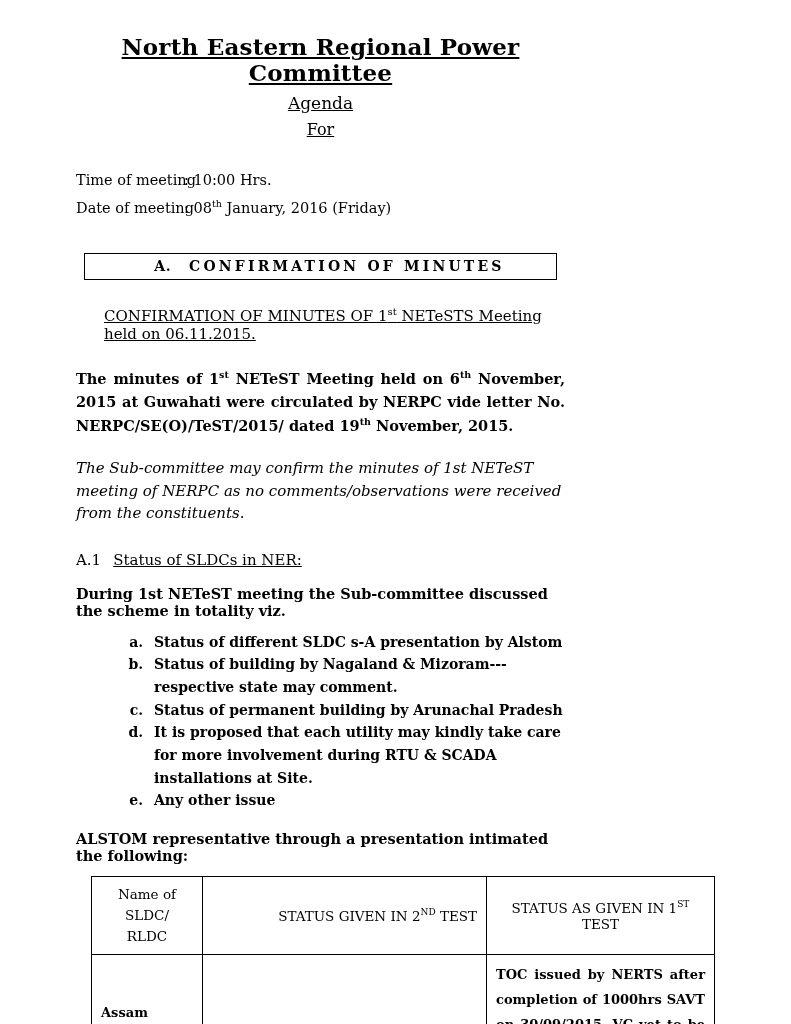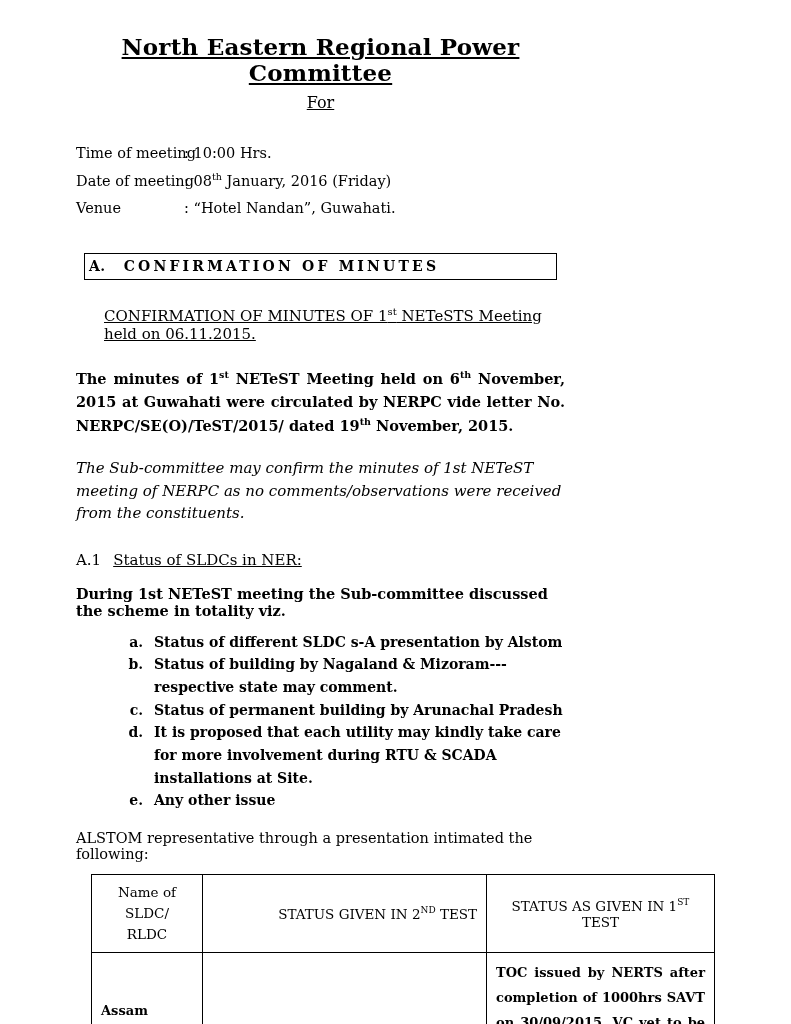--- a/index.html
+++ b/index.html
@@ -77,21 +77,22 @@
   .meta-label {
     display: inline-block;
     width: 108px;
   }
   sup { font-size: 9.5px; vertical-align: super; }
 
   
   .section-bar {
     border: 1.5px solid #000;
     margin: 30px 8px 0 8px;
-    padding: 4px 0 5px 4px;
+    padding: 4px 0 5px 18px;
+    text-align: center;
     font-family: "DejaVu Serif", serif;
     font-weight: bold;
     font-size: 14px;
     letter-spacing: 3.2px;
   }
   .section-bar .prefix {
     letter-spacing: 0.5px;
     margin-right: 18px;
   }
 
@@ -140,21 +141,21 @@
     font-family: "DejaVu Serif", serif;
     font-weight: bold;
     font-size: 14px;
     line-height: 1.62;
   }
   ol.alpha > li { padding-left: 6px; }
 
   .lead-bold2 {
     margin: 18px 0 0 0;
     font-family: "DejaVu Serif", serif;
-    font-weight: normal;
+    font-weight: bold;
     font-size: 14.5px;
   }
 
   
   table.tbl {
     margin: 12px 0 0 15px;
     border-collapse: collapse;
     width: 624px;
     table-layout: fixed;
     font-family: "DejaVu Serif", serif;
@@ -194,26 +195,26 @@
   }
   .cell-empty { }
 </style>
 </head>
 <body>
 
 <div class="page">
   <div class="inner">
 
     <div class="doc-title">North Eastern Regional Power Committee</div>
+    <div class="doc-sub">Agenda</div>
     <div class="doc-sub2">For</div>
 
     <div class="meta">
       <div class="meta-row"><span class="meta-label">Time of meeting</span><span>: 10:00 Hrs.</span></div>
       <div class="meta-row"><span class="meta-label">Date of meeting</span><span>: 08</span><sup>th</sup><span> January, 2016 (Friday)</span></div>
-      <div class="meta-row"><span class="meta-label">Venue</span><span>: “Hotel Nandan”, Guwahati.</span></div>
     </div>
 
     <div class="section-bar">
       <span class="prefix">A.</span><span>CONFIRMATION OF MINUTES</span>
     </div>
 
     <div class="underline-head"><span>CONFIRMATION OF MINUTES OF 1</span><sup>st</sup><span> NETeSTS Meeting held on 06.11.2015.</span></div>
 
     <div class="para-bold"><span>The minutes of 1</span><sup>st</sup><span> NETeST Meeting held on 6</span><sup>th</sup><span> November, 2015 at Guwahati were circulated by NERPC vide letter No. NERPC/SE(O)/TeST/2015/ dated 19</span><sup>th</sup><span> November, 2015.</span></div>
 

